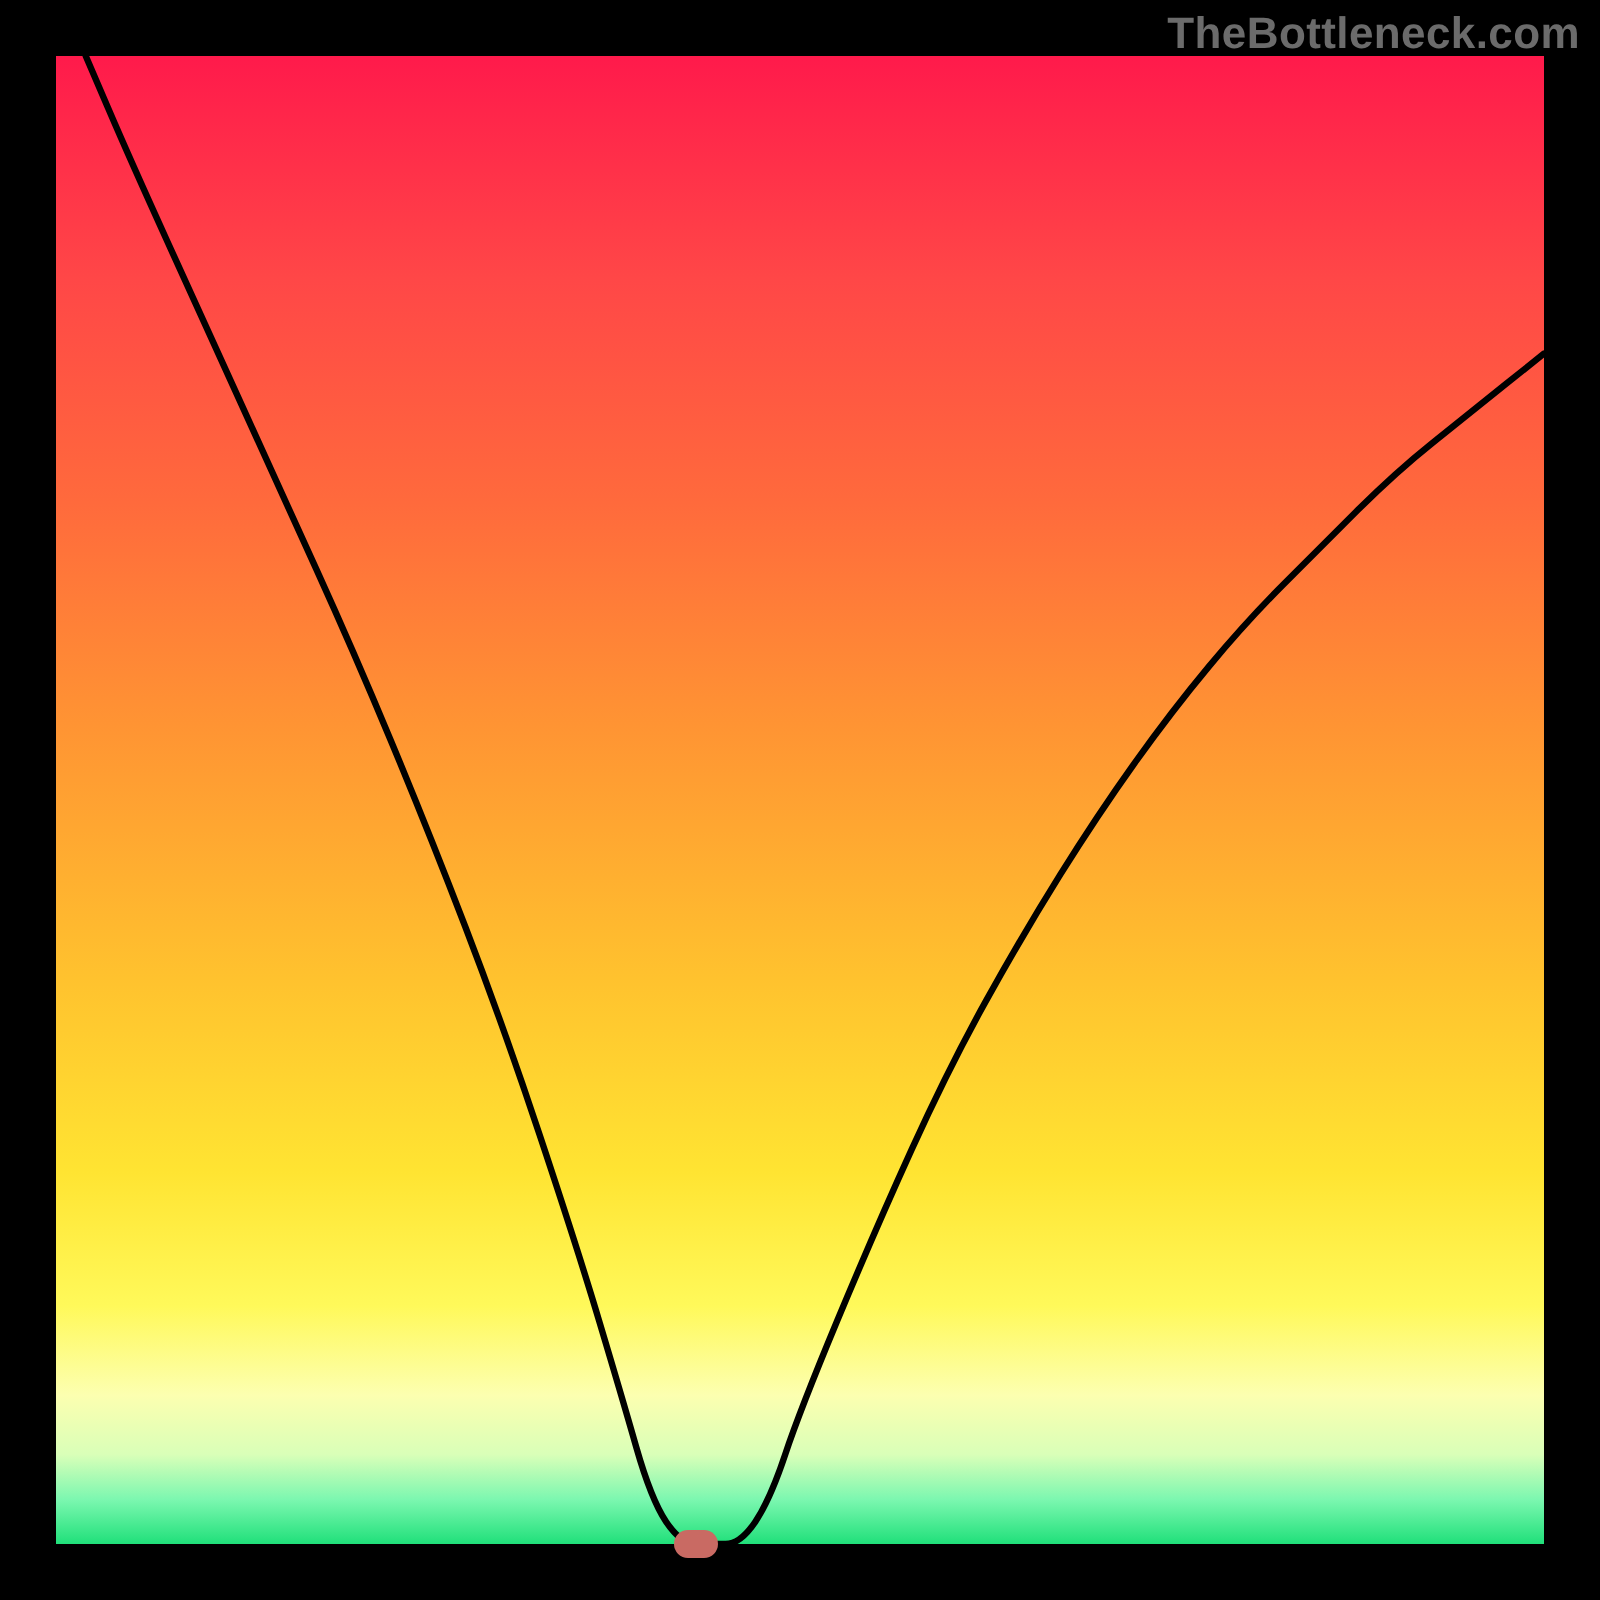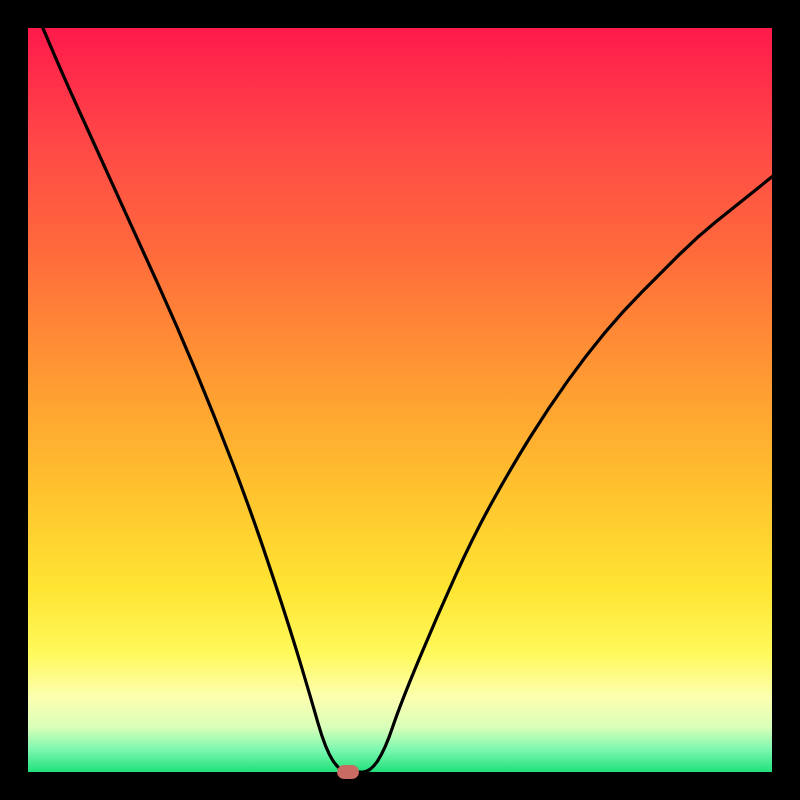--- a/index.html
+++ b/index.html
@@ -70,13 +70,14 @@
 </head>
 <body>
 
 <div class="frame">
   <div class="plot-area">
     <svg class="curve" viewBox="0 0 744 744" preserveAspectRatio="none">
       <path id="curve-path" fill="none" stroke="#000" stroke-width="3.2" stroke-linecap="round" stroke-linejoin="round" d="M 14.88 0 Q 14.88 0 26.040000000000003 26.039999999999964 Q 37.2 52.07999999999993 55.800000000000004 93 Q 74.4 133.92000000000007 93 174.84000000000003 Q 111.6 215.76 130.2 256.68 Q 148.8 297.6 167.4 342.24 Q 186 386.88 204.6 435.24 Q 223.2 483.6 241.79999999999998 539.4000000000001 Q 260.4 595.2 271.56 632.4000000000001 Q 282.72 669.6 290.16 695.64 Q 297.6 721.68 305.03999999999996 732.8399999999999 Q 312.47999999999996 744 319.91999999999996 744 Q 327.36 744 334.8 744 Q 342.24 744 349.68 732.8399999999999 Q 357.12 721.68 364.56 699.3599999999999 Q 372 677.04 390.6 632.4 Q 409.20000000000005 587.76 427.8 546.8399999999999 Q 446.4 505.91999999999996 465 472.44 Q 483.6 438.96000000000004 502.2 409.20000000000005 Q 520.8 379.44 539.4 353.4 Q 558 327.35999999999996 576.6 305.03999999999996 Q 595.2 282.72 613.8 264.12 Q 632.4 245.51999999999998 651 226.92000000000002 Q 669.6 208.32000000000005 688.2 193.44 Q 706.8 178.55999999999995 725.4 163.67999999999995 T 744 148.79999999999995"></path>
     </svg>
     <div class="marker" id="marker" style="left: 319.92px; top: 744px;"></div>
   </div>
+  <div class="watermark">TheBottleneck.com</div>
 </div>
 
 </body></html>

